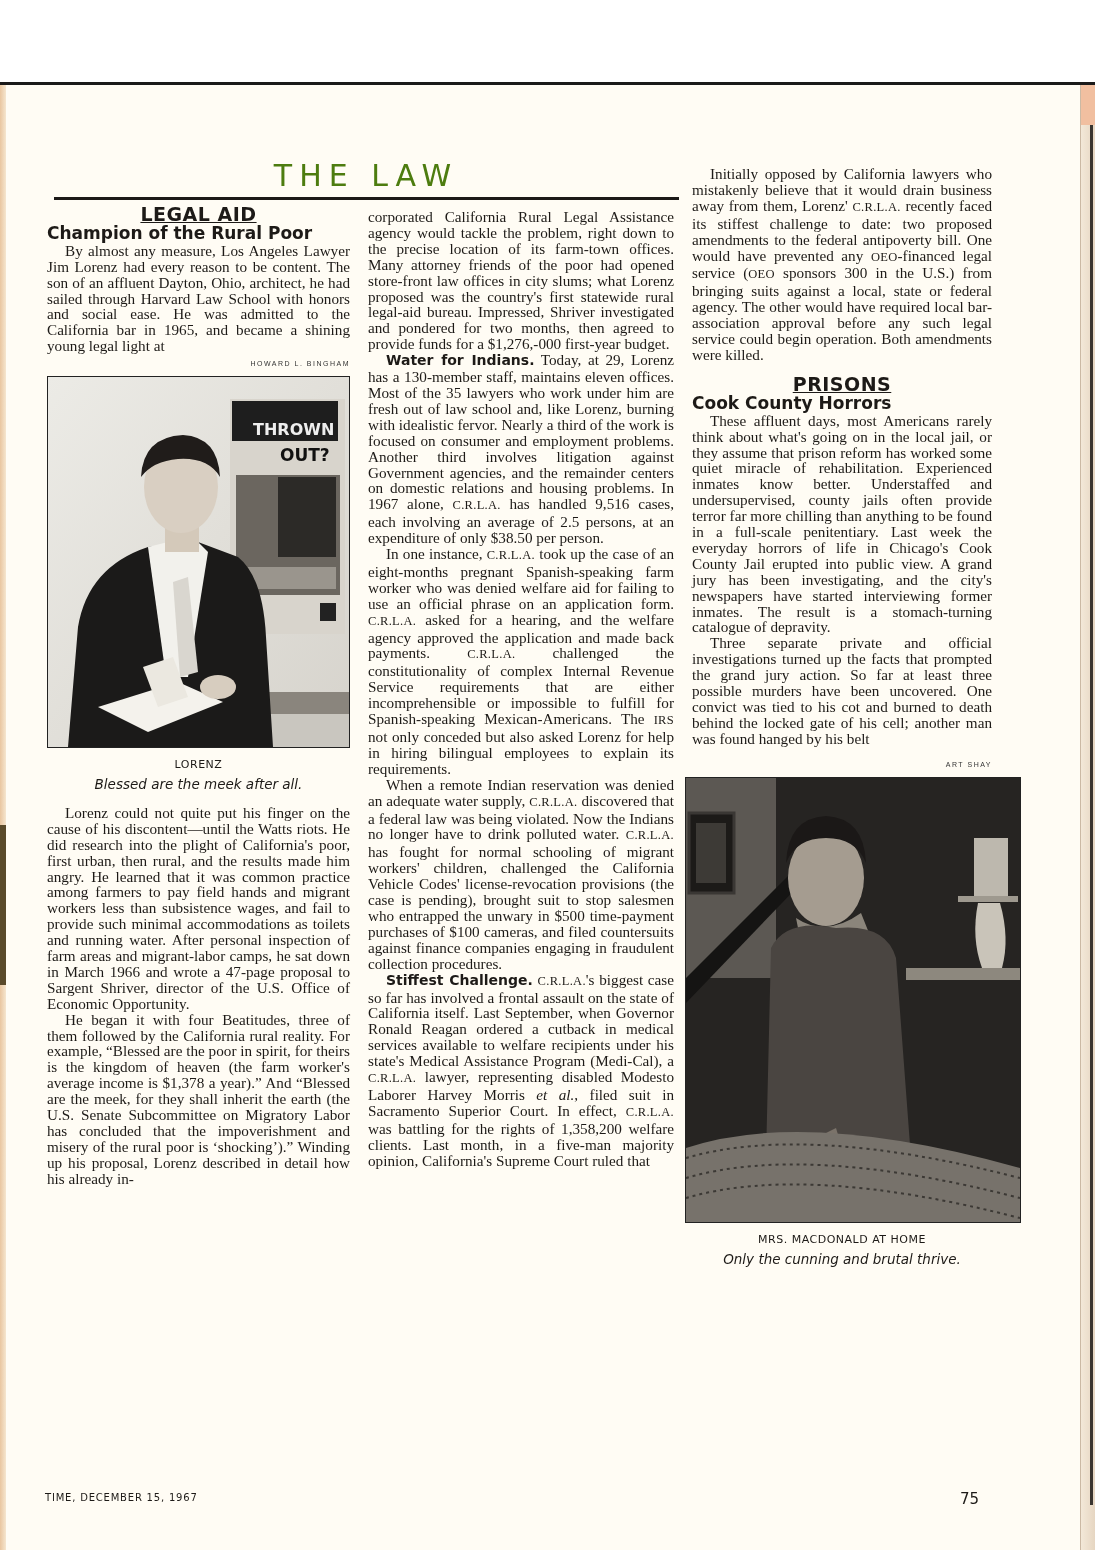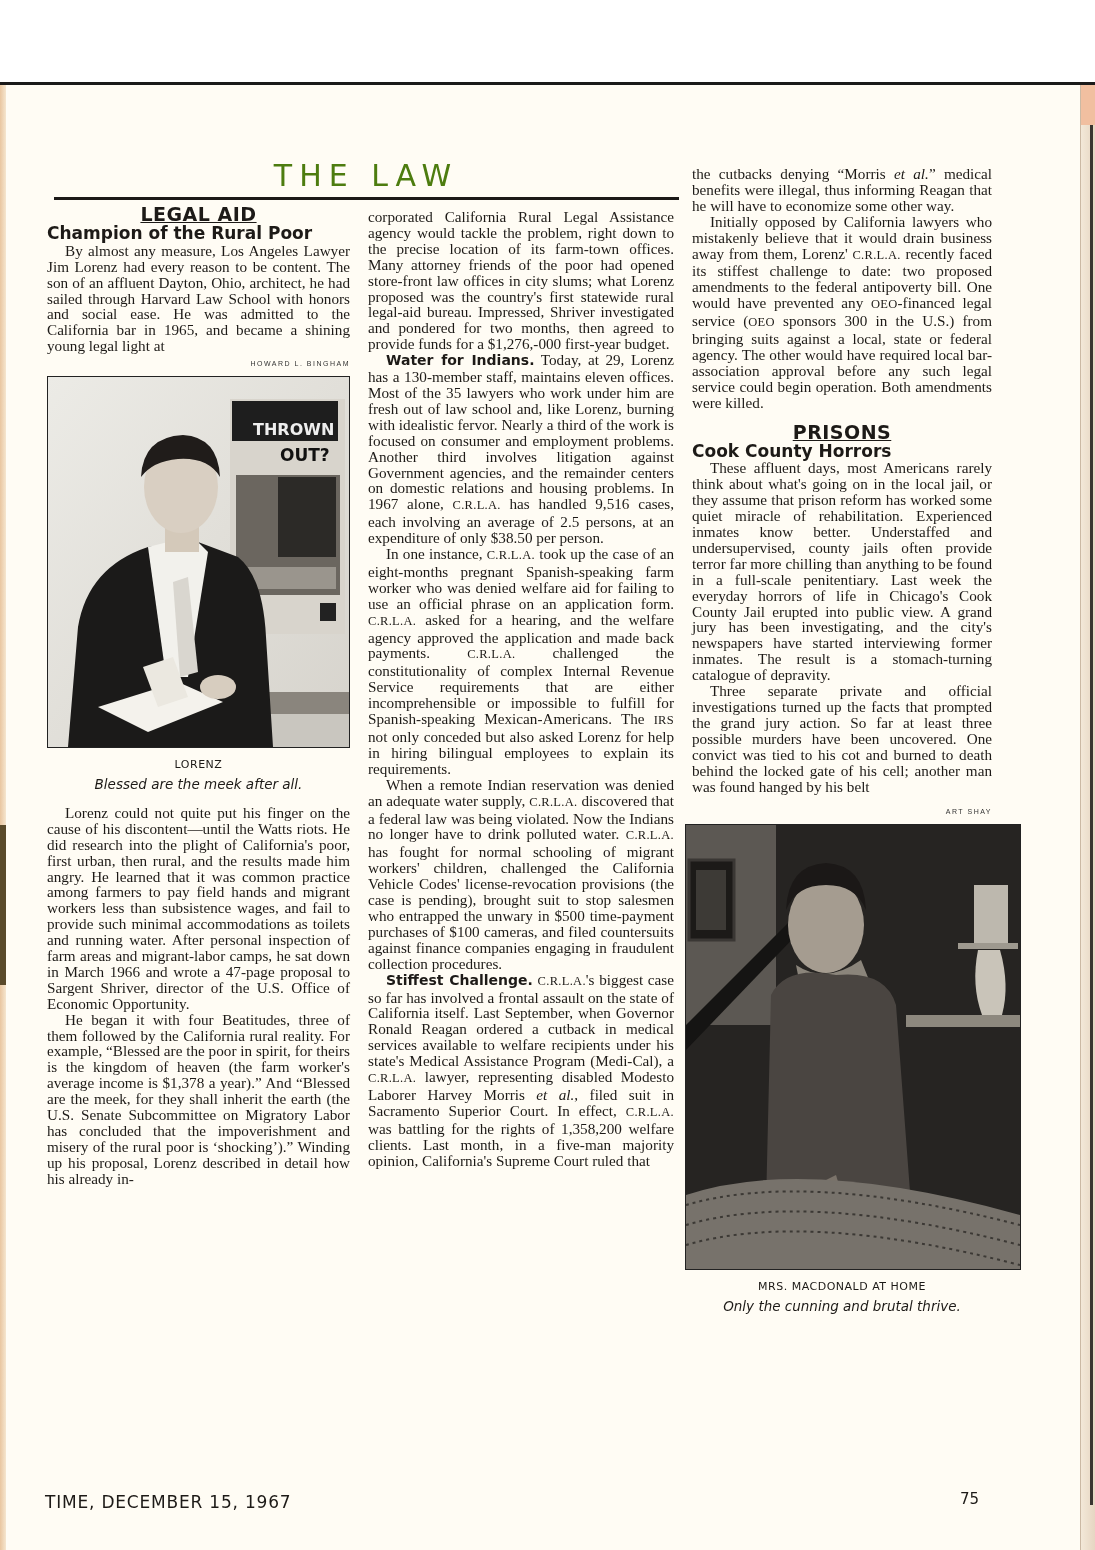--- a/index.html
+++ b/index.html
@@ -50,21 +50,21 @@
   .headline { font-family: "DejaVu Sans", sans-serif; font-size: 17px; margin: 3px 0 1px 0; text-align: left; }
   .runin { font-family: "DejaVu Sans", sans-serif; font-weight: bold; font-size: 14px; }
   .sc { font-size: 12.5px; letter-spacing: 0.3px; }
 
   .credit { font-family: Liberation Sans, sans-serif; font-size: 7px; letter-spacing: 1.5px; text-align: right; color: #333; margin: 2px 0 4px 0; }
 
   .photo { position: relative; overflow: hidden; border: 1px solid #222; }
   .caption-title { font-family: "DejaVu Sans", sans-serif; font-size: 11px; text-align: center; letter-spacing: 0.5px; margin-top: 9px; }
   .caption-text { font-family: "DejaVu Sans", sans-serif; font-style: italic; font-size: 13.5px; text-align: center; margin-top: 4px; }
 
-  .footer-left { position: absolute; left: 45px; top: 1492px; font-family: "DejaVu Sans", sans-serif; font-size: 17px; letter-spacing: 0.8px; }
+  .footer-left { position: absolute; left: 45px; top: 1492px; font-family: "DejaVu Sans", sans-serif; font-size: 10px; letter-spacing: 0.8px; }
   .footer-right { position: absolute; left: 960px; top: 1490px; font-family: "DejaVu Sans", sans-serif; font-size: 15px; }
 </style>
 </head>
 <body>
 
 <div class="page"></div>
 <div class="left-edge">
     <div class="tab"></div>
   </div>
 <div class="right-edge">
@@ -125,21 +125,20 @@
 
 <div class="col c2">
   <p class="noindent">corporated California Rural Legal Assistance agency would tackle the problem, right down to the precise location of its farm-town offices. Many attorney friends of the poor had opened store-front law offices in city slums; what Lorenz proposed was the country's first statewide rural legal-aid bureau. Impressed, Shriver investigated and pondered for two months, then agreed to provide funds for a $1,276,-000 first-year budget.</p>
   <p><span class="runin">Water for Indians.</span><span> Today, at 29, Lorenz has a 130-member staff, maintains eleven offices. Most of the 35 lawyers who work under him are fresh out of law school and, like Lorenz, burning with idealistic fervor. Nearly a third of the work is focused on consumer and employment problems. Another third involves litigation against Government agencies, and the remainder centers on domestic relations and housing problems. In 1967 alone, </span><span class="sc">C.R.L.A.</span><span> has handled 9,516 cases, each involving an average of 2.5 persons, at an expenditure of only $38.50 per person.</span></p>
   <p><span>In one instance, </span><span class="sc">C.R.L.A.</span><span> took up the case of an eight-months pregnant Spanish-speaking farm worker who was denied welfare aid for failing to use an official phrase on an application form. </span><span class="sc">C.R.L.A.</span><span> asked for a hearing, and the welfare agency approved the application and made back payments. </span><span class="sc">C.R.L.A.</span><span> challenged the constitutionality of complex Internal Revenue Service requirements that are either incomprehensible or impossible to fulfill for Spanish-speaking Mexican-Americans. The </span><span class="sc">IRS</span><span> not only conceded but also asked Lorenz for help in hiring bilingual employees to explain its requirements.</span></p>
   <p><span>When a remote Indian reservation was denied an adequate water supply, </span><span class="sc">C.R.L.A.</span><span> discovered that a federal law was being violated. Now the Indians no longer have to drink polluted water. </span><span class="sc">C.R.L.A.</span><span> has fought for normal schooling of migrant workers' children, challenged the California Vehicle Codes' license-revocation provisions (the case is pending), brought suit to stop salesmen who entrapped the unwary in $500 time-payment purchases of $100 cameras, and filed countersuits against finance companies engaging in fraudulent collection procedures.</span></p>
   <p><span class="runin">Stiffest Challenge.</span><span> </span><span class="sc">C.R.L.A.</span><span>'s biggest case so far has involved a frontal assault on the state of California itself. Last September, when Governor Ronald Reagan ordered a cutback in medical services available to welfare recipients under his state's Medical Assistance Program (Medi-Cal), a </span><span class="sc">C.R.L.A.</span><span> lawyer, representing disabled Modesto Laborer Harvey Morris </span><i>et al.</i><span>, filed suit in Sacramento Superior Court. In effect, </span><span class="sc">C.R.L.A.</span><span> was battling for the rights of 1,358,200 welfare clients. Last month, in a five-man majority opinion, California's Supreme Court ruled that</span></p>
 </div>
 
 <div class="col c3">
-  <p class="noindent"><span>the cutbacks denying “Morris </span><i>et al.</i><span>” medical benefits were illegal, thus informing Reagan that he will have to economize some other way.</span></p>
   <p><span>Initially opposed by California lawyers who mistakenly believe that it would drain business away from them, Lorenz' </span><span class="sc">C.R.L.A.</span><span> recently faced its stiffest challenge to date: two proposed amendments to the federal antipoverty bill. One would have prevented any </span><span class="sc">OEO</span><span>-financed legal service (</span><span class="sc">OEO</span><span> sponsors 300 in the U.S.) from bringing suits against a local, state or federal agency. The other would have required local bar-association approval before any such legal service could begin operation. Both amendments were killed.</span></p>
 
   <div style="height:14px"></div>
   <h2 class="kicker">PRISONS</h2>
   <h3 class="headline">Cook County Horrors</h3>
   <p>These affluent days, most Americans rarely think about what's going on in the local jail, or they assume that prison reform has worked some quiet miracle of rehabilitation. Experienced inmates know better. Understaffed and undersupervised, county jails often provide terror far more chilling than anything to be found in a full-scale penitentiary. Last week the everyday horrors of life in Chicago's Cook County Jail erupted into public view. A grand jury has been investigating, and the city's newspapers have started interviewing former inmates. The result is a stomach-turning catalogue of depravity.</p>
   <p>Three separate private and official investigations turned up the facts that prompted the grand jury action. So far at least three possible murders have been uncovered. One convict was tied to his cot and burned to death behind the locked gate of his cell; another man was found hanged by his belt</p>
 
   <div class="credit" style="margin-top:10px;">ART SHAY</div>
   <div class="photo" style="width:334px;height:444px;margin-left:-7px;background:#2a2826;">

